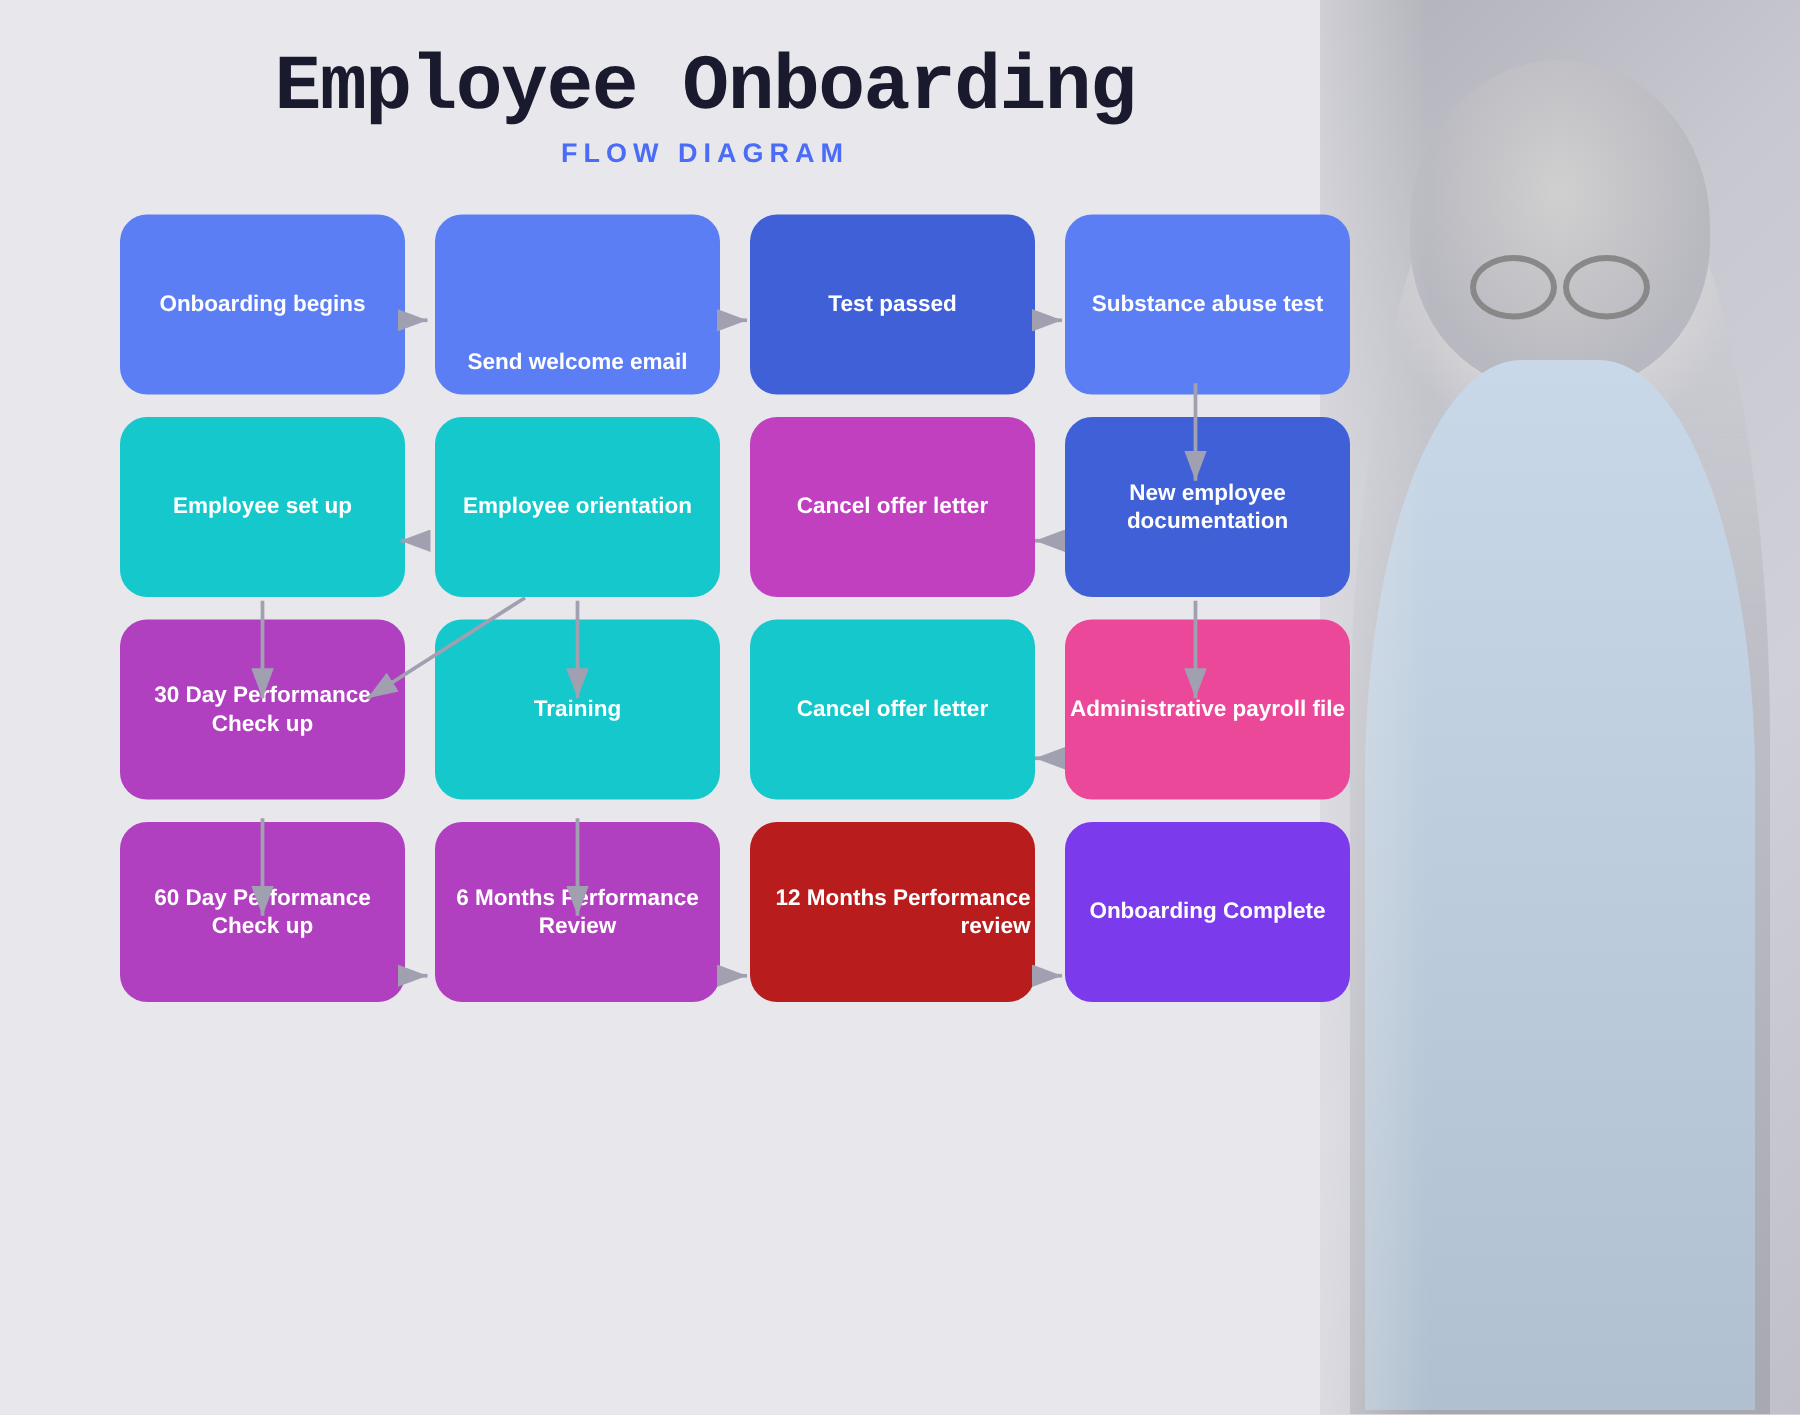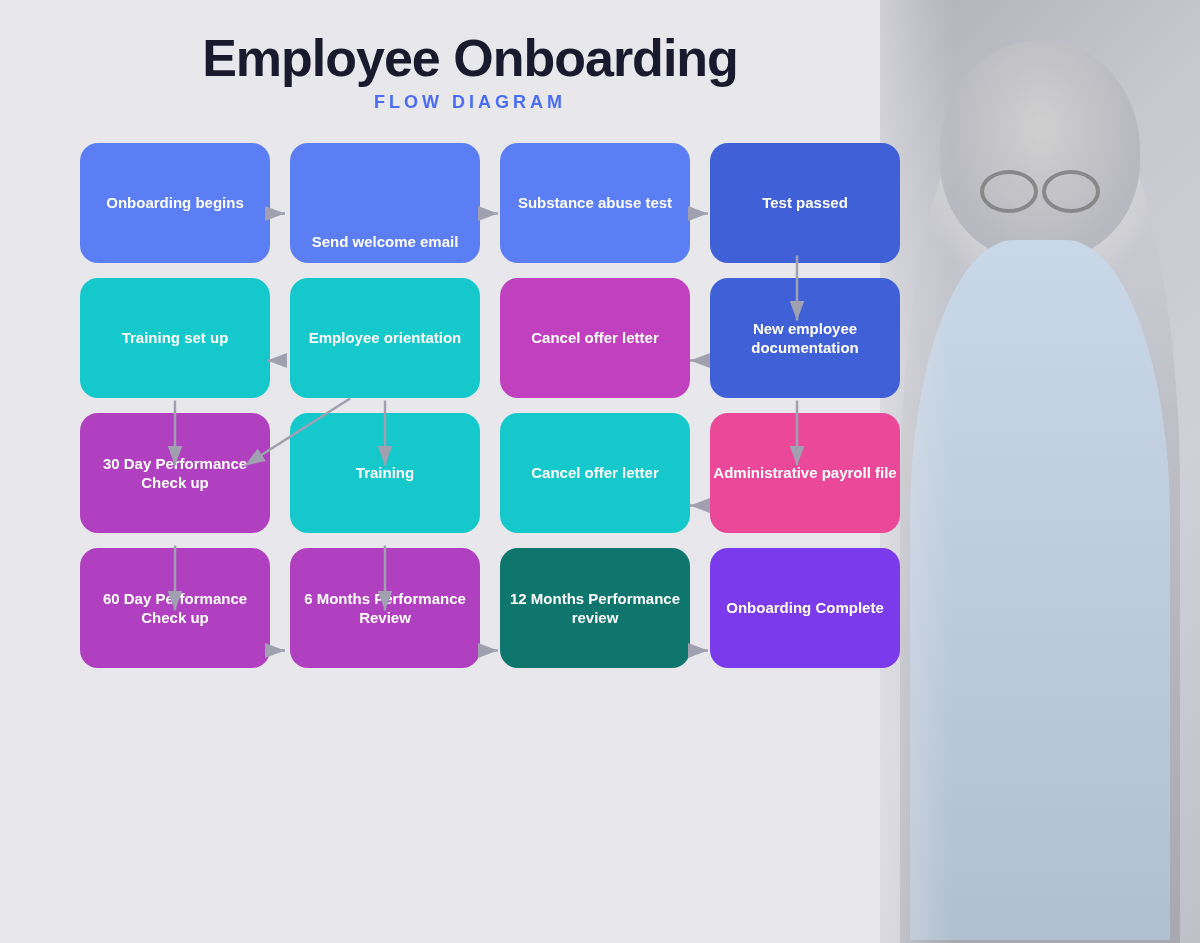--- a/index.html
+++ b/index.html
@@ -104,20 +104,21 @@
       margin-bottom: 30px;
       width: 820px;
     }
 
     .main-title {
       font-size: 52px;
       font-weight: 900;
       color: #1a1a2e;
       letter-spacing: -1px;
       line-height: 1.1;
+      font-family: Liberation Mono, monospace;
     }
 
     .sub-title {
       font-size: 18px;
       font-weight: 700;
       color: #4a6cf7;
       letter-spacing: 4px;
       margin-top: 5px;
     }
 
@@ -225,29 +226,29 @@
     </svg>
 
     <div class="flow-diagram" id="flow-grid">
 
       <div class="node node-blue" style="background:#5b7ef5;">
         <span>Onboarding begins</span>
       </div>
       <div class="node node-blue" style="background:#5b7ef5;align-items:flex-end;">
         <span>Send welcome email</span>
       </div>
+      <div class="node" style="background:#4060d8;">
+        <span>Test passed</span>
+      </div>
       <div class="node node-blue" style="background:#5b7ef5;">
         <span>Substance abuse test</span>
       </div>
-      <div class="node" style="background:#4060d8;">
-        <span>Test passed</span>
-      </div>
-
-      <div class="node" style="background:#14c8cc;">
-        <span>Training set up</span>
+
+      <div class="node" style="background:#14c8cc;">
+        <span>Employee set up</span>
       </div>
       <div class="node" style="background:#14c8cc;">
         <span>Employee orientation</span>
       </div>
       <div class="node" style="background:#c040c0;">
         <span>Cancel offer letter</span>
       </div>
       <div class="node" style="background:#4060d8;">
         <span>New employee documentation</span>
       </div>
@@ -264,21 +265,21 @@
       <div class="node" style="background:#ec4899;justify-content:center;">
         <span>Administrative payroll file</span>
       </div>
 
       <div class="node" style="background:#b040c0;">
         <span>60 Day Performance Check up</span>
       </div>
       <div class="node" style="background:#b040c0;">
         <span>6 Months Performance Review</span>
       </div>
-      <div class="node" style="background:#0f766e;">
+      <div class="node" style="background:#b91c1c;text-align:right;">
         <span>12 Months Performance review</span>
       </div>
       <div class="node" style="background:#7c3aed;align-items:center;">
         <span>Onboarding Complete</span>
       </div>
     </div>
   </div>
 </div>
 
 </body></html>

